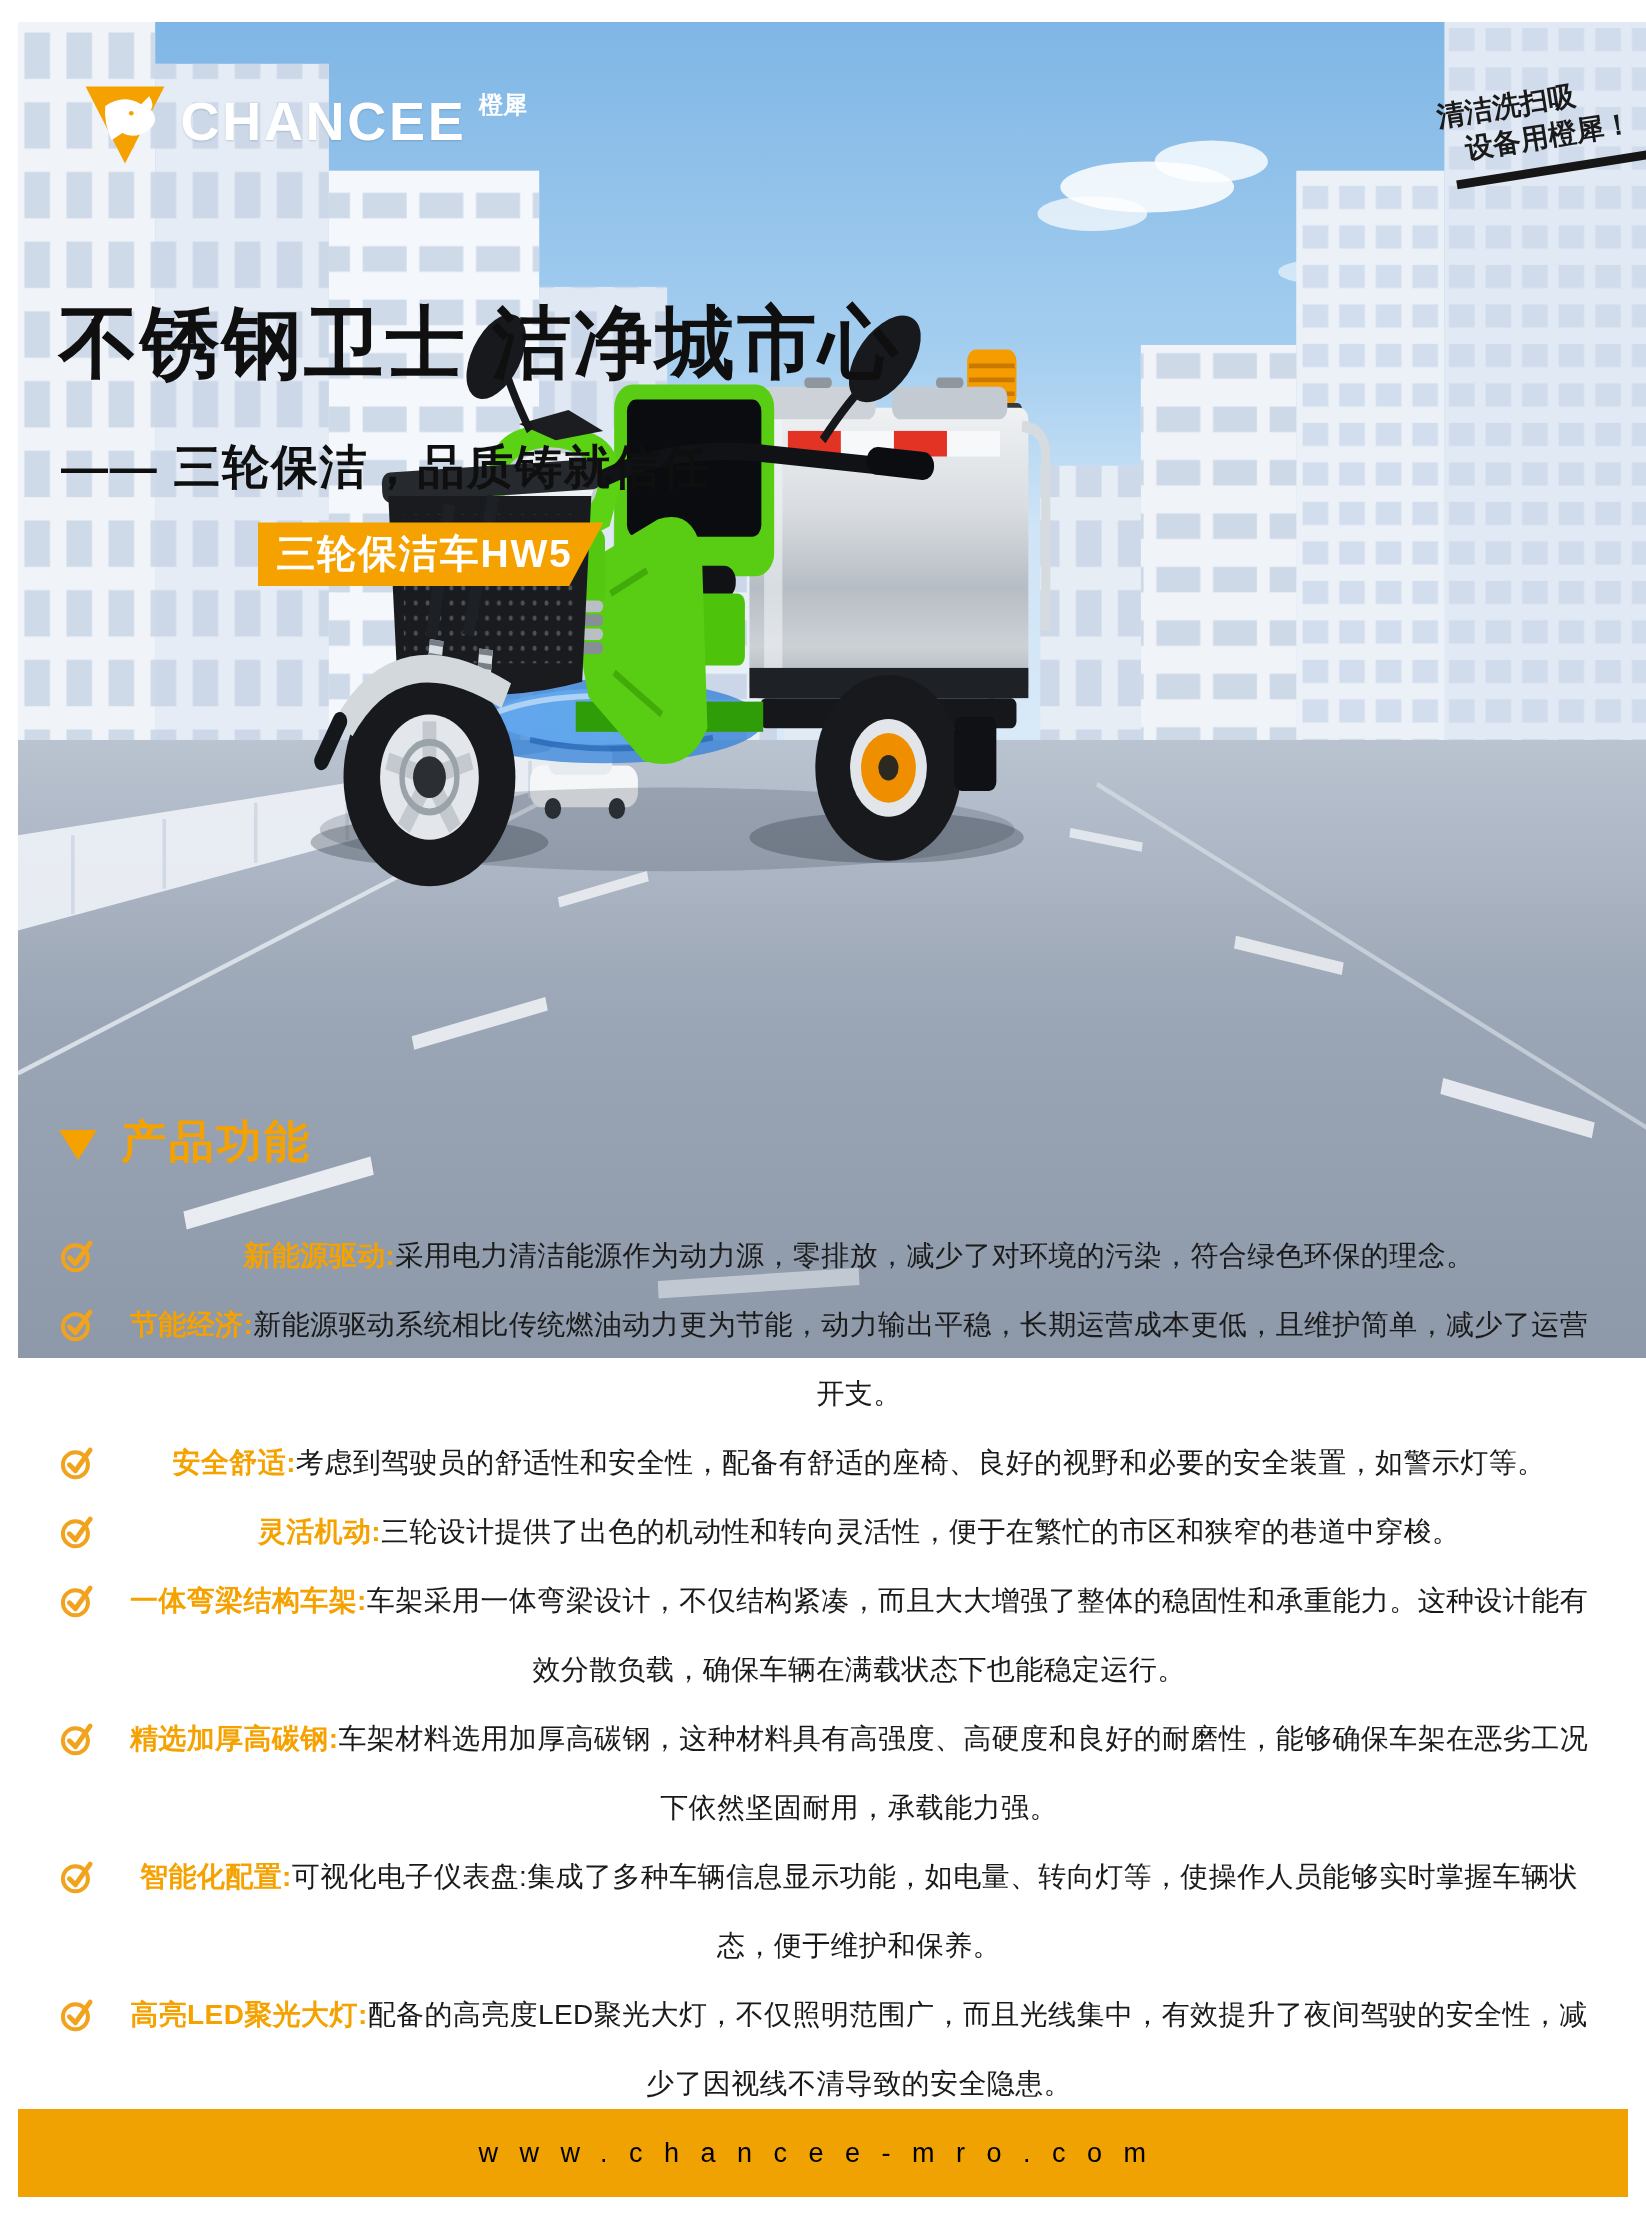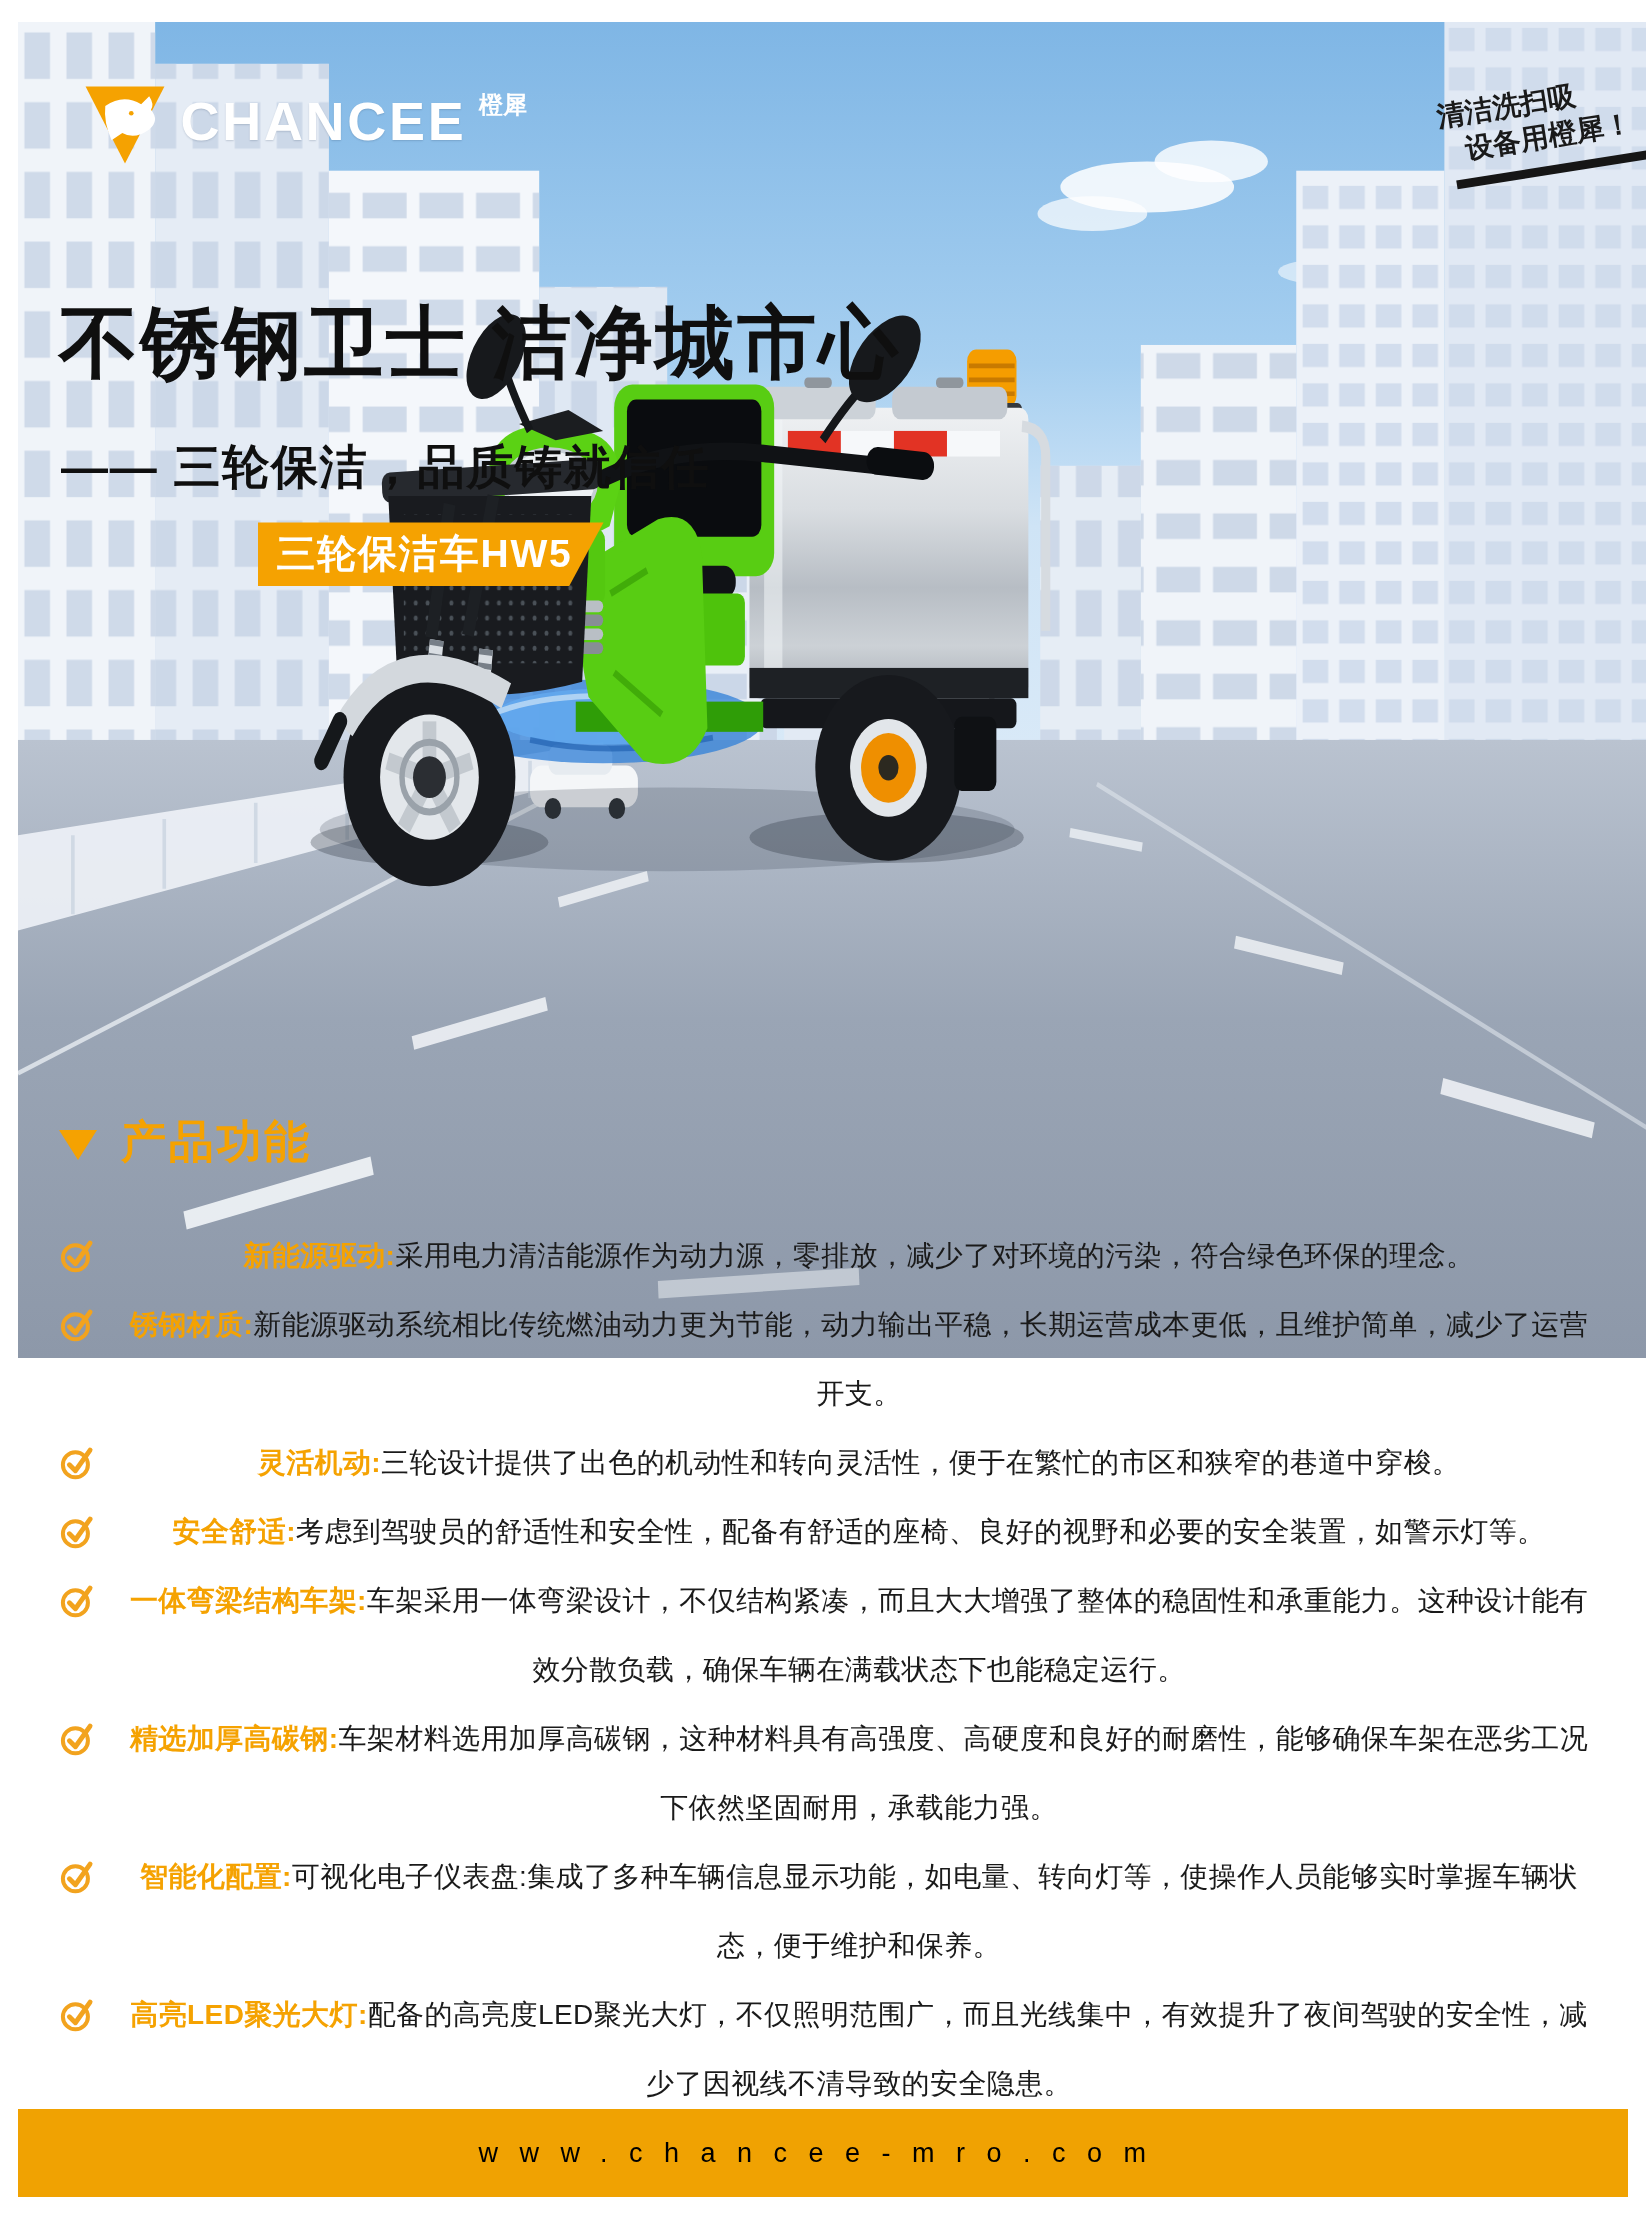--- a/index.html
+++ b/index.html
@@ -308,33 +308,33 @@
       <div class="feature-item">
         <svg class="check" viewBox="0 0 42 42" width="38" height="38">
             <use href="#check"></use>
           </svg>
         <div class="txt"><span class="lbl">新能源驱动:</span><span>采用电力清洁能源作为动力源，零排放，减少了对环境的污染，符合绿色环保的理念。</span></div>
       </div>
       <div class="feature-item">
         <svg class="check" viewBox="0 0 42 42" width="38" height="38">
             <use href="#check"></use>
           </svg>
-        <div class="txt"><span class="lbl">锈钢材质:</span><span>新能源驱动系统相比传统燃油动力更为节能，动力输出平稳，长期运营成本更低，且维护简单，减少了运营开支。</span></div>
+        <div class="txt"><span class="lbl">节能经济:</span><span>新能源驱动系统相比传统燃油动力更为节能，动力输出平稳，长期运营成本更低，且维护简单，减少了运营开支。</span></div>
+      </div>
+      <div class="feature-item">
+        <svg class="check" viewBox="0 0 42 42" width="38" height="38">
+            <use href="#check"></use>
+          </svg>
+        <div class="txt"><span class="lbl">安全舒适:</span><span>考虑到驾驶员的舒适性和安全性，配备有舒适的座椅、良好的视野和必要的安全装置，如警示灯等。</span></div>
       </div>
       <div class="feature-item">
         <svg class="check" viewBox="0 0 42 42" width="38" height="38">
             <use href="#check"></use>
           </svg>
         <div class="txt"><span class="lbl">灵活机动:</span><span>三轮设计提供了出色的机动性和转向灵活性，便于在繁忙的市区和狭窄的巷道中穿梭。</span></div>
-      </div>
-      <div class="feature-item">
-        <svg class="check" viewBox="0 0 42 42" width="38" height="38">
-            <use href="#check"></use>
-          </svg>
-        <div class="txt"><span class="lbl">安全舒适:</span><span>考虑到驾驶员的舒适性和安全性，配备有舒适的座椅、良好的视野和必要的安全装置，如警示灯等。</span></div>
       </div>
       <div class="feature-item">
         <svg class="check" viewBox="0 0 42 42" width="38" height="38">
             <use href="#check"></use>
           </svg>
         <div class="txt"><span class="lbl">一体弯梁结构车架:</span><span>车架采用一体弯梁设计，不仅结构紧凑，而且大大增强了整体的稳固性和承重能力。这种设计能有效分散负载，确保车辆在满载状态下也能稳定运行。</span></div>
       </div>
       <div class="feature-item">
         <svg class="check" viewBox="0 0 42 42" width="38" height="38">
             <use href="#check"></use>

